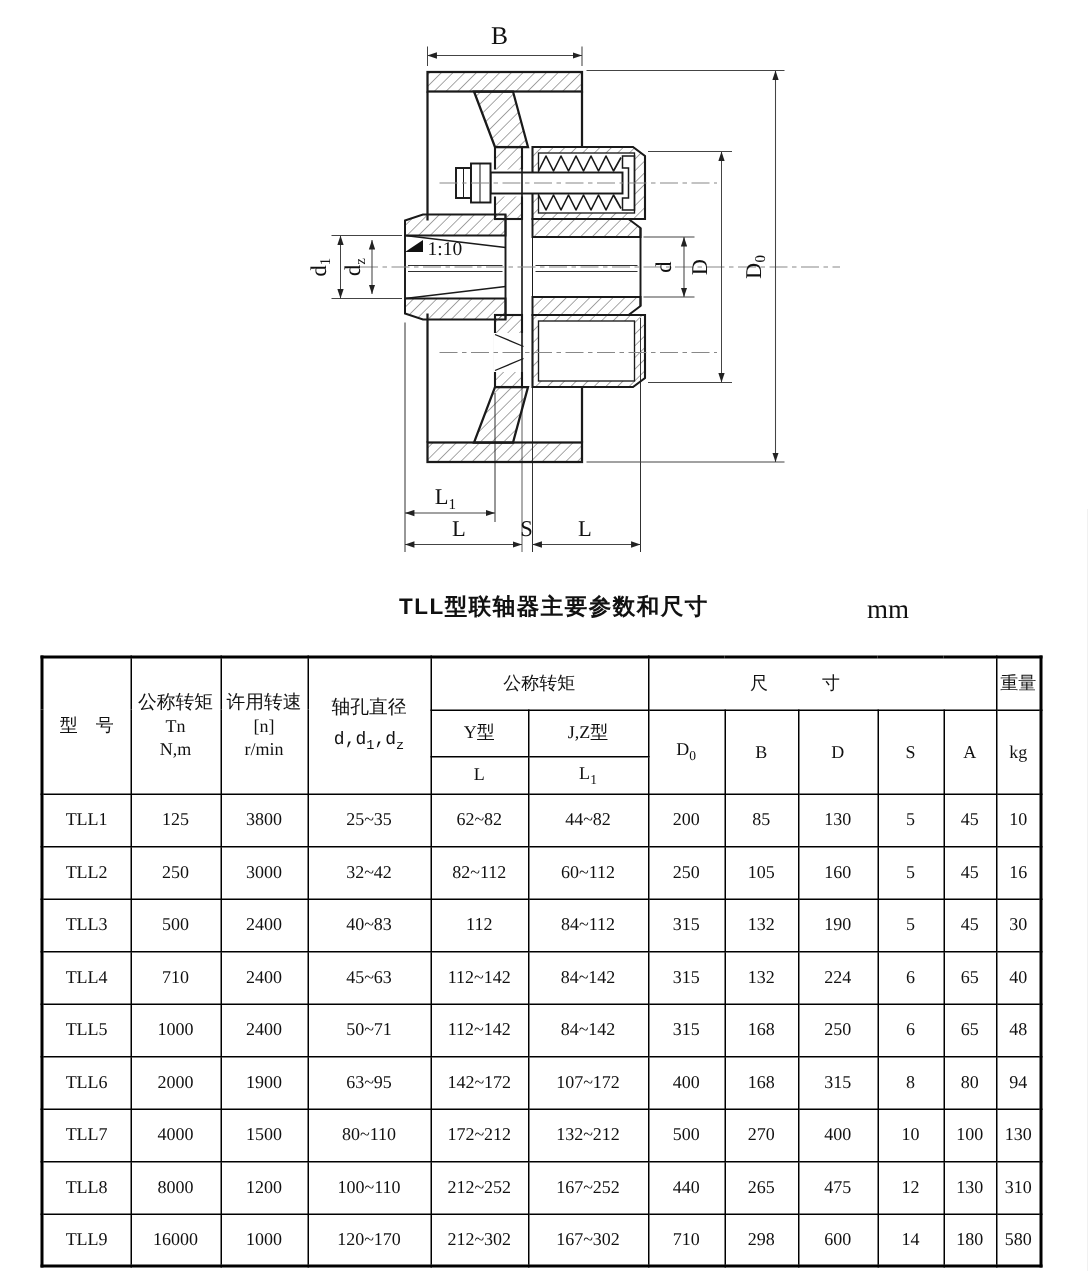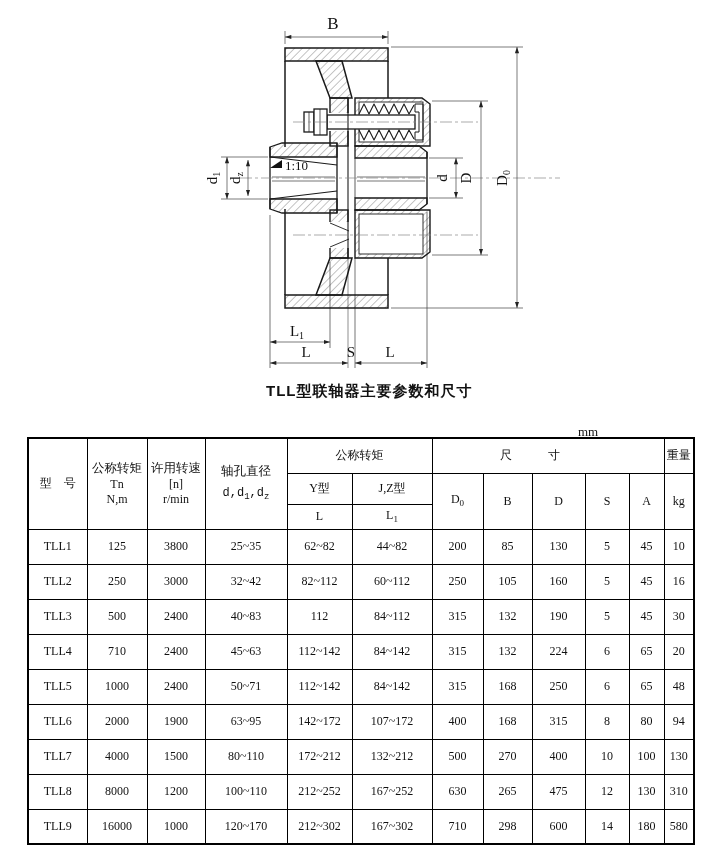--- a/index.html
+++ b/index.html
@@ -2,23 +2,23 @@
 <html><head>
 <meta charset="utf-8">
 <style>
   html,body{margin:0;padding:0;background:#e8e8e8;}
   .page{width:725px;height:858px;position:relative;background:#ffffff;margin:0 auto;
         font-family:"Liberation Sans",sans-serif;color:#111;overflow:hidden;}
   svg text{font-family:"Liberation Serif",serif;fill:#111;}
   .dt{font-size:15px;}
   .dt-big{font-size:17px;}
   .ss{font-size:10px;}
-  .title{position:absolute;left:266px;top:382px;font-size:15px;font-weight:bold;
+  .title{position:absolute;left:266px;top:395px;font-size:15px;font-weight:bold;
          letter-spacing:1px;font-family:"Liberation Sans",sans-serif;}
-  .unit{position:absolute;left:578px;top:424px;font-size:13px;font-family:"Liberation Serif",serif;}
+  .unit{position:absolute;left:578px;top:396px;font-size:18px;font-family:"Liberation Serif",serif;}
   table.spec{position:absolute;left:27px;top:437px;border-collapse:collapse;table-layout:fixed;
              border:2px solid #000;}
   table.spec td{border:1px solid #000;text-align:center;vertical-align:middle;padding:0;
                 font-family:"Liberation Serif",serif;font-size:12px;line-height:1.25;}
   td.cn, .cn{font-family:Liberation Serif, serif;font-size:12.5px;}
   .lat{font-family:"Liberation Serif",serif;font-size:12px;}
   tr.h1{height:35px;} tr.h2{height:31px;} tr.h3{height:25px;}
   tbody tr{height:35px;}
   sub{font-size:9px;}
   .spread{letter-spacing:3.0em;padding-left:3.0em;margin-left:12px;}
@@ -279,21 +279,21 @@
           <td>710</td>
           <td>2400</td>
           <td>45~63</td>
           <td>112~142</td>
           <td>84~142</td>
           <td>315</td>
           <td>132</td>
           <td>224</td>
           <td>6</td>
           <td>65</td>
-          <td>20</td>
+          <td>40</td>
         </tr>
         <tr>
           <td>TLL5</td>
           <td>1000</td>
           <td>2400</td>
           <td>50~71</td>
           <td>112~142</td>
           <td>84~142</td>
           <td>315</td>
           <td>168</td>
@@ -330,21 +330,21 @@
           <td>100</td>
           <td>130</td>
         </tr>
         <tr>
           <td>TLL8</td>
           <td>8000</td>
           <td>1200</td>
           <td>100~110</td>
           <td>212~252</td>
           <td>167~252</td>
-          <td>630</td>
+          <td>440</td>
           <td>265</td>
           <td>475</td>
           <td>12</td>
           <td>130</td>
           <td>310</td>
         </tr>
         <tr>
           <td>TLL9</td>
           <td>16000</td>
           <td>1000</td>

